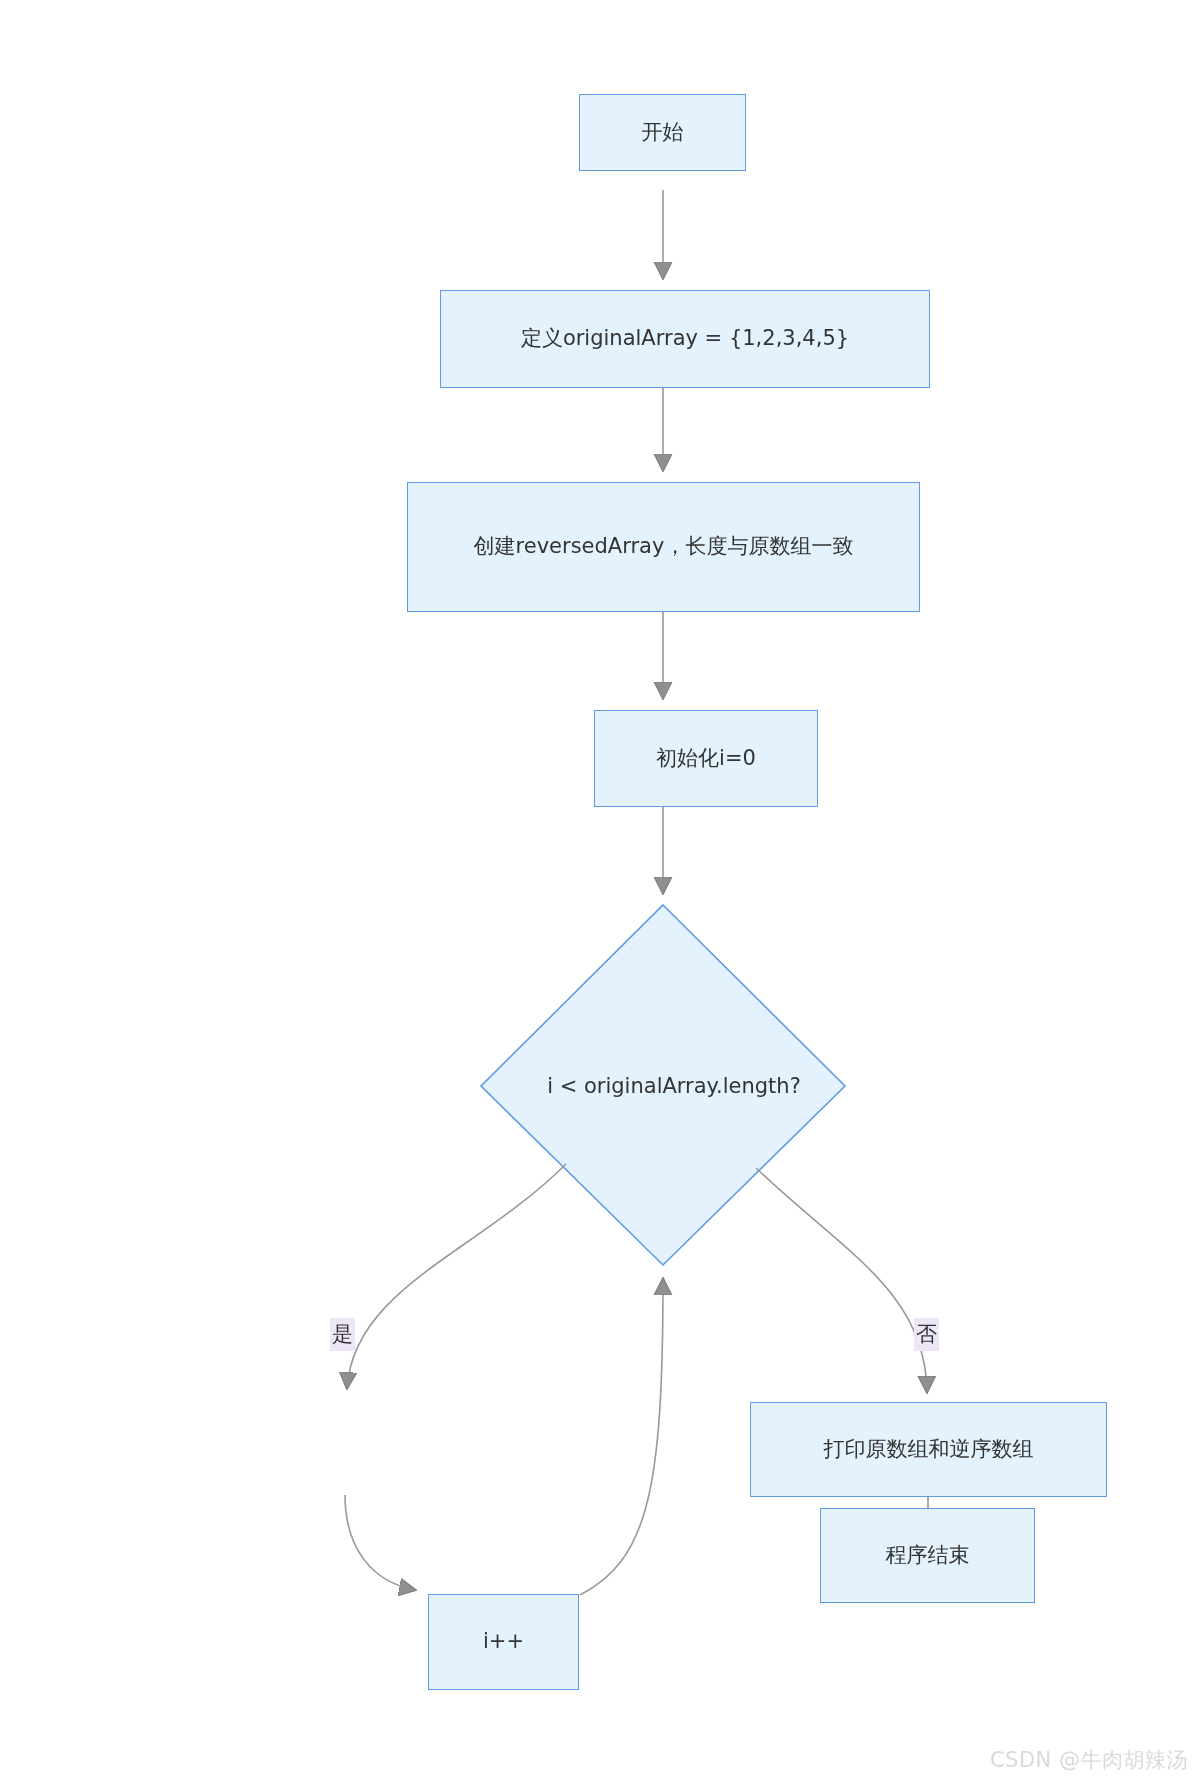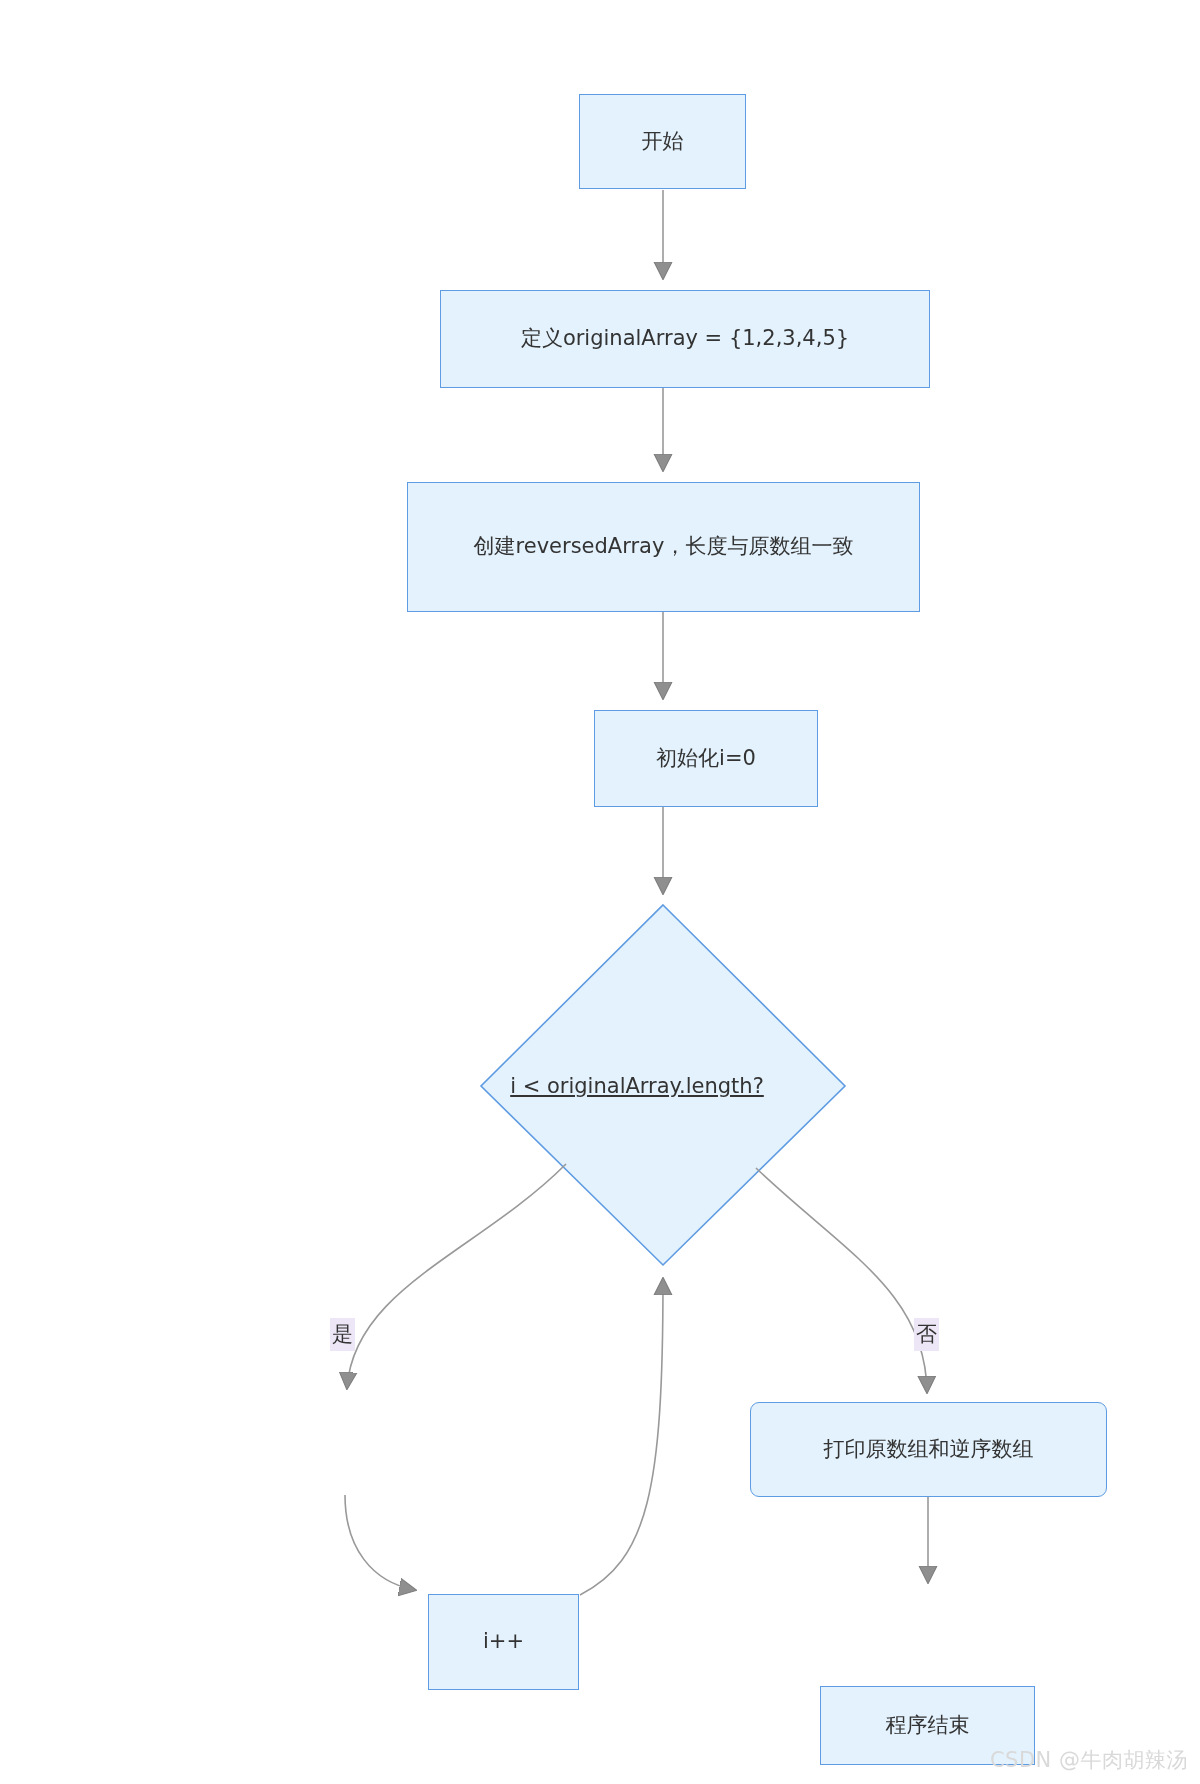--- a/index.html
+++ b/index.html
@@ -103,36 +103,36 @@
     <path class="edge" marker-end="url(#arrow)" d="M928,1497 V1582"></path>
 
     <polygon class="diamond" points="663,905 845,1086 663,1265 481,1086"></polygon>
 
     <path class="edge" marker-end="url(#arrow)" d="M566,1164 C478,1252 354,1288 347,1388"></path>
     <path class="edge" marker-end="url(#arrow)" d="M756,1168 C844,1252 926,1292 927,1392"></path>
     <path class="edge" marker-end="url(#arrow)" d="M345,1495 C345,1548 372,1582 415,1590"></path>
     <path class="edge" marker-end="url(#arrow)" d="M580,1595 C648,1560 663,1490 663,1279"></path>
   </svg>
 
-  <div class="node" style="left:579px;top:94px;width:167px;height:95px;">开始</div>
+  <div class="node" style="left:579px;top:94px;width:167px;height:77px;">开始</div>
 
   <div class="node" style="left:440px;top:290px;width:490px;height:98px;">定义originalArray = {1,2,3,4,5}</div>
 
   <div class="node wrap" style="left:407px;top:482px;width:513px;height:130px;">创建reversedArray，长度与原数组一致</div>
 
   <div class="node" style="left:553px;top:710px;width:224px;height:97px;margin-left:41px;">初始化i=0</div>
 
-  <div class="diamond-label" style="left:477px;top:1068px;width:320px;height:36px;text-decoration:underline;">i &lt; originalArray.length?</div>
+  <div class="diamond-label" style="left:514px;top:1068px;width:320px;height:36px;">i &lt; originalArray.length?</div>
 
 
-  <div class="node" style="left:750px;top:1402px;width:357px;height:95px;border-radius:9px;">打印原数组和逆序数组</div>
+  <div class="node" style="left:750px;top:1402px;width:357px;height:95px;">打印原数组和逆序数组</div>
 
   <div class="node" style="left:428px;top:1594px;width:151px;height:96px;">i++</div>
 
-  <div class="node" style="left:820px;top:1686px;width:215px;height:79px;">程序结束</div>
+  <div class="node" style="left:820px;top:1508px;width:215px;height:95px;">程序结束</div>
 
   <div class="edge-label" style="left:330px;top:1318px;">是</div>
 
   <div class="edge-label" style="left:914px;top:1318px;">否</div>
 
   <div class="watermark">CSDN @牛肉胡辣汤</div>
 
 </div>
 
 </body></html>

